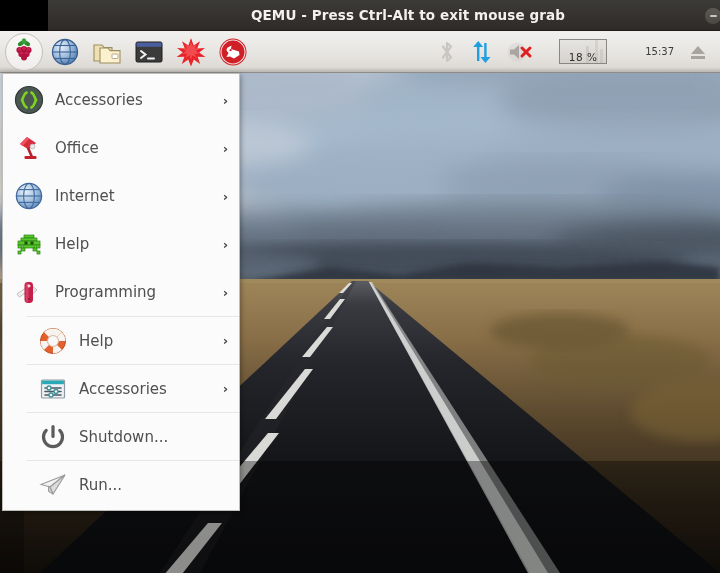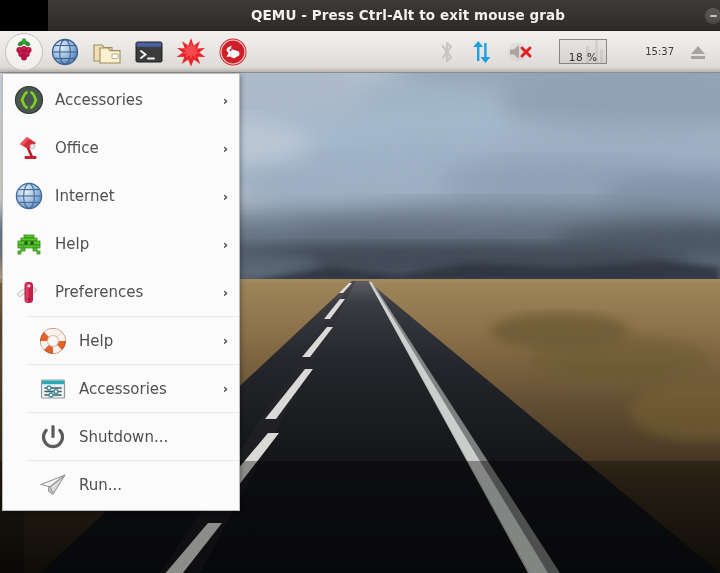--- a/index.html
+++ b/index.html
@@ -481,21 +481,21 @@
           <path d="M17 8 L23 13 L14 21 L10 17 Z" fill="#e8e8e8" stroke="#b9b9b9" stroke-width="0.9"></path>
           <rect x="10.5" y="5" width="8.5" height="21" rx="3.4" fill="#c41f48"></rect>
           <rect x="11.6" y="6" width="3" height="19" rx="1.5" fill="#e2557a" opacity="0.6"></rect>
           <g fill="#fff">
             <rect x="13.4" y="8.4" width="3.2" height="1.1"></rect>
             <rect x="14.45" y="7.35" width="1.1" height="3.2"></rect>
           </g>
           <circle cx="15" cy="22" r="1" fill="#8e1434"></circle>
         </svg>
       </span>
-      <span class="lab">Preferences</span>
+      <span class="lab">Programming</span>
       <span class="chev">›</span>
     </div>
 
     <div class="mi sep-top">
       <span class="ico">
         <svg width="30" height="30" viewBox="0 0 30 30">
           <circle cx="15" cy="15" r="12.5" fill="#e2612c"></circle>
           <circle cx="15" cy="15" r="12.5" fill="none" stroke="#b84d20" stroke-width="1"></circle>
           <path d="M15 2.5 a12.5 12.5 0 0 1 8.8 3.7 L19 11 a5.5 5.5 0 0 0 -4 -1.7 Z" fill="#f7f4ef"></path>
           <path d="M23.8 6.2 a12.5 12.5 0 0 1 3.7 8.8 h-7 a5.5 5.5 0 0 0 -1.5 -3.9 Z" fill="#f7f4ef" opacity="0"></path>

